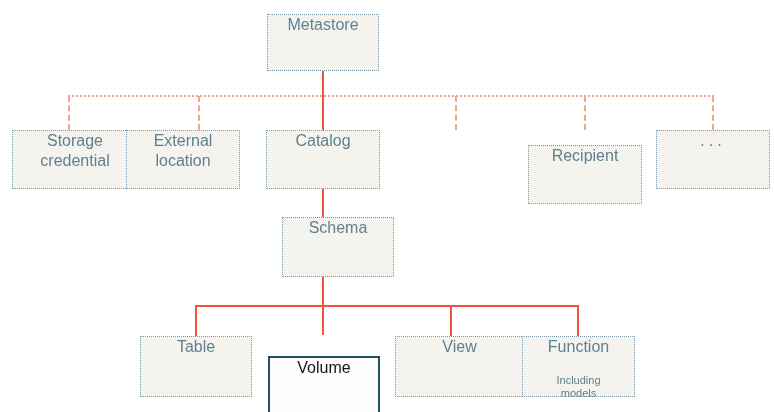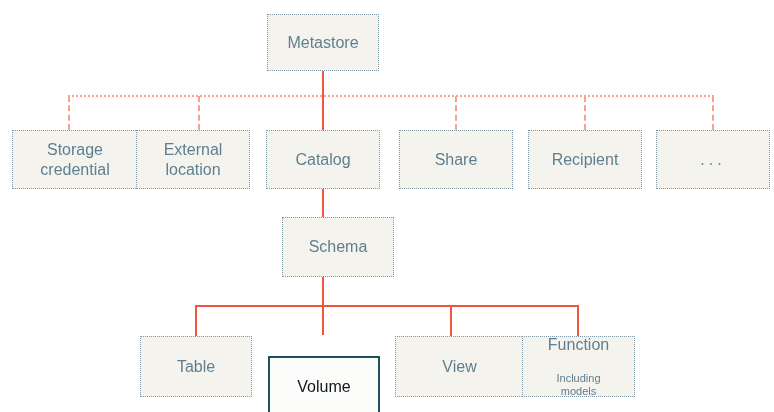--- a/index.html
+++ b/index.html
@@ -23,21 +23,21 @@
   }
   .node{
     position:absolute;
     box-sizing:border-box;
     background:var(--node-bg);
     border:1.5px dotted var(--node-border);
     color:var(--node-text);
     display:flex;
     flex-direction:column;
     align-items:center;
-    justify-content:center;
+    justify-content:flex-start;
     text-align:center;
     font-size:16px;
     line-height:1.25;
     z-index:2;
   }
   .node .label{display:block;padding:0 6px;}
   .node.highlight{
     border:2px solid var(--highlight-border);
     background:var(--highlight-bg);
     color:var(--highlight-text);
@@ -77,33 +77,30 @@
   <div class="line solid-v" style="left:577px;top:305px;height:31px" data-name="connector-drop-function"></div>
 
   <div class="node" style="left:267px;top:14px;width:112px;height:57px" data-name="node-metastore">
     <span class="label" data-name="node-metastore-label">Metastore</span>
   </div>
 
   <div class="node" style="left:12px;top:130px;width:126px;height:59px" data-name="node-storage-credential">
     <span class="label" data-name="node-storage-credential-label">Storage credential</span>
   </div>
 
-  <div class="node" style="left:136px;top:130px;width:114px;height:59px" data-name="node-external-location">
+  <div class="node" style="left:126px;top:130px;width:114px;height:59px" data-name="node-external-location">
     <span class="label" data-name="node-external-location-label">External location</span>
   </div>
 
   <div class="node" style="left:266px;top:130px;width:114px;height:59px" data-name="node-catalog">
     <span class="label" data-name="node-catalog-label">Catalog</span>
   </div>
 
-  <div class="node" style="left:399px;top:130px;width:114px;height:59px" data-name="node-share">
-    <span class="label" data-name="node-share-label">Share</span>
-  </div>
 
-  <div class="node" style="left:528px;top:130px;width:114px;height:59px" data-name="node-recipient">
+  <div class="node" style="left:528px;top:145px;width:114px;height:59px" data-name="node-recipient">
     <span class="label" data-name="node-recipient-label">Recipient</span>
   </div>
 
   <div class="node" style="left:656px;top:130px;width:114px;height:59px" data-name="node-more">
     <span class="label" data-name="node-more-label">...</span>
   </div>
 
   <div class="node" style="left:282px;top:217px;width:112px;height:60px" data-name="node-schema">
     <span class="label" data-name="node-schema-label">Schema</span>
   </div>

